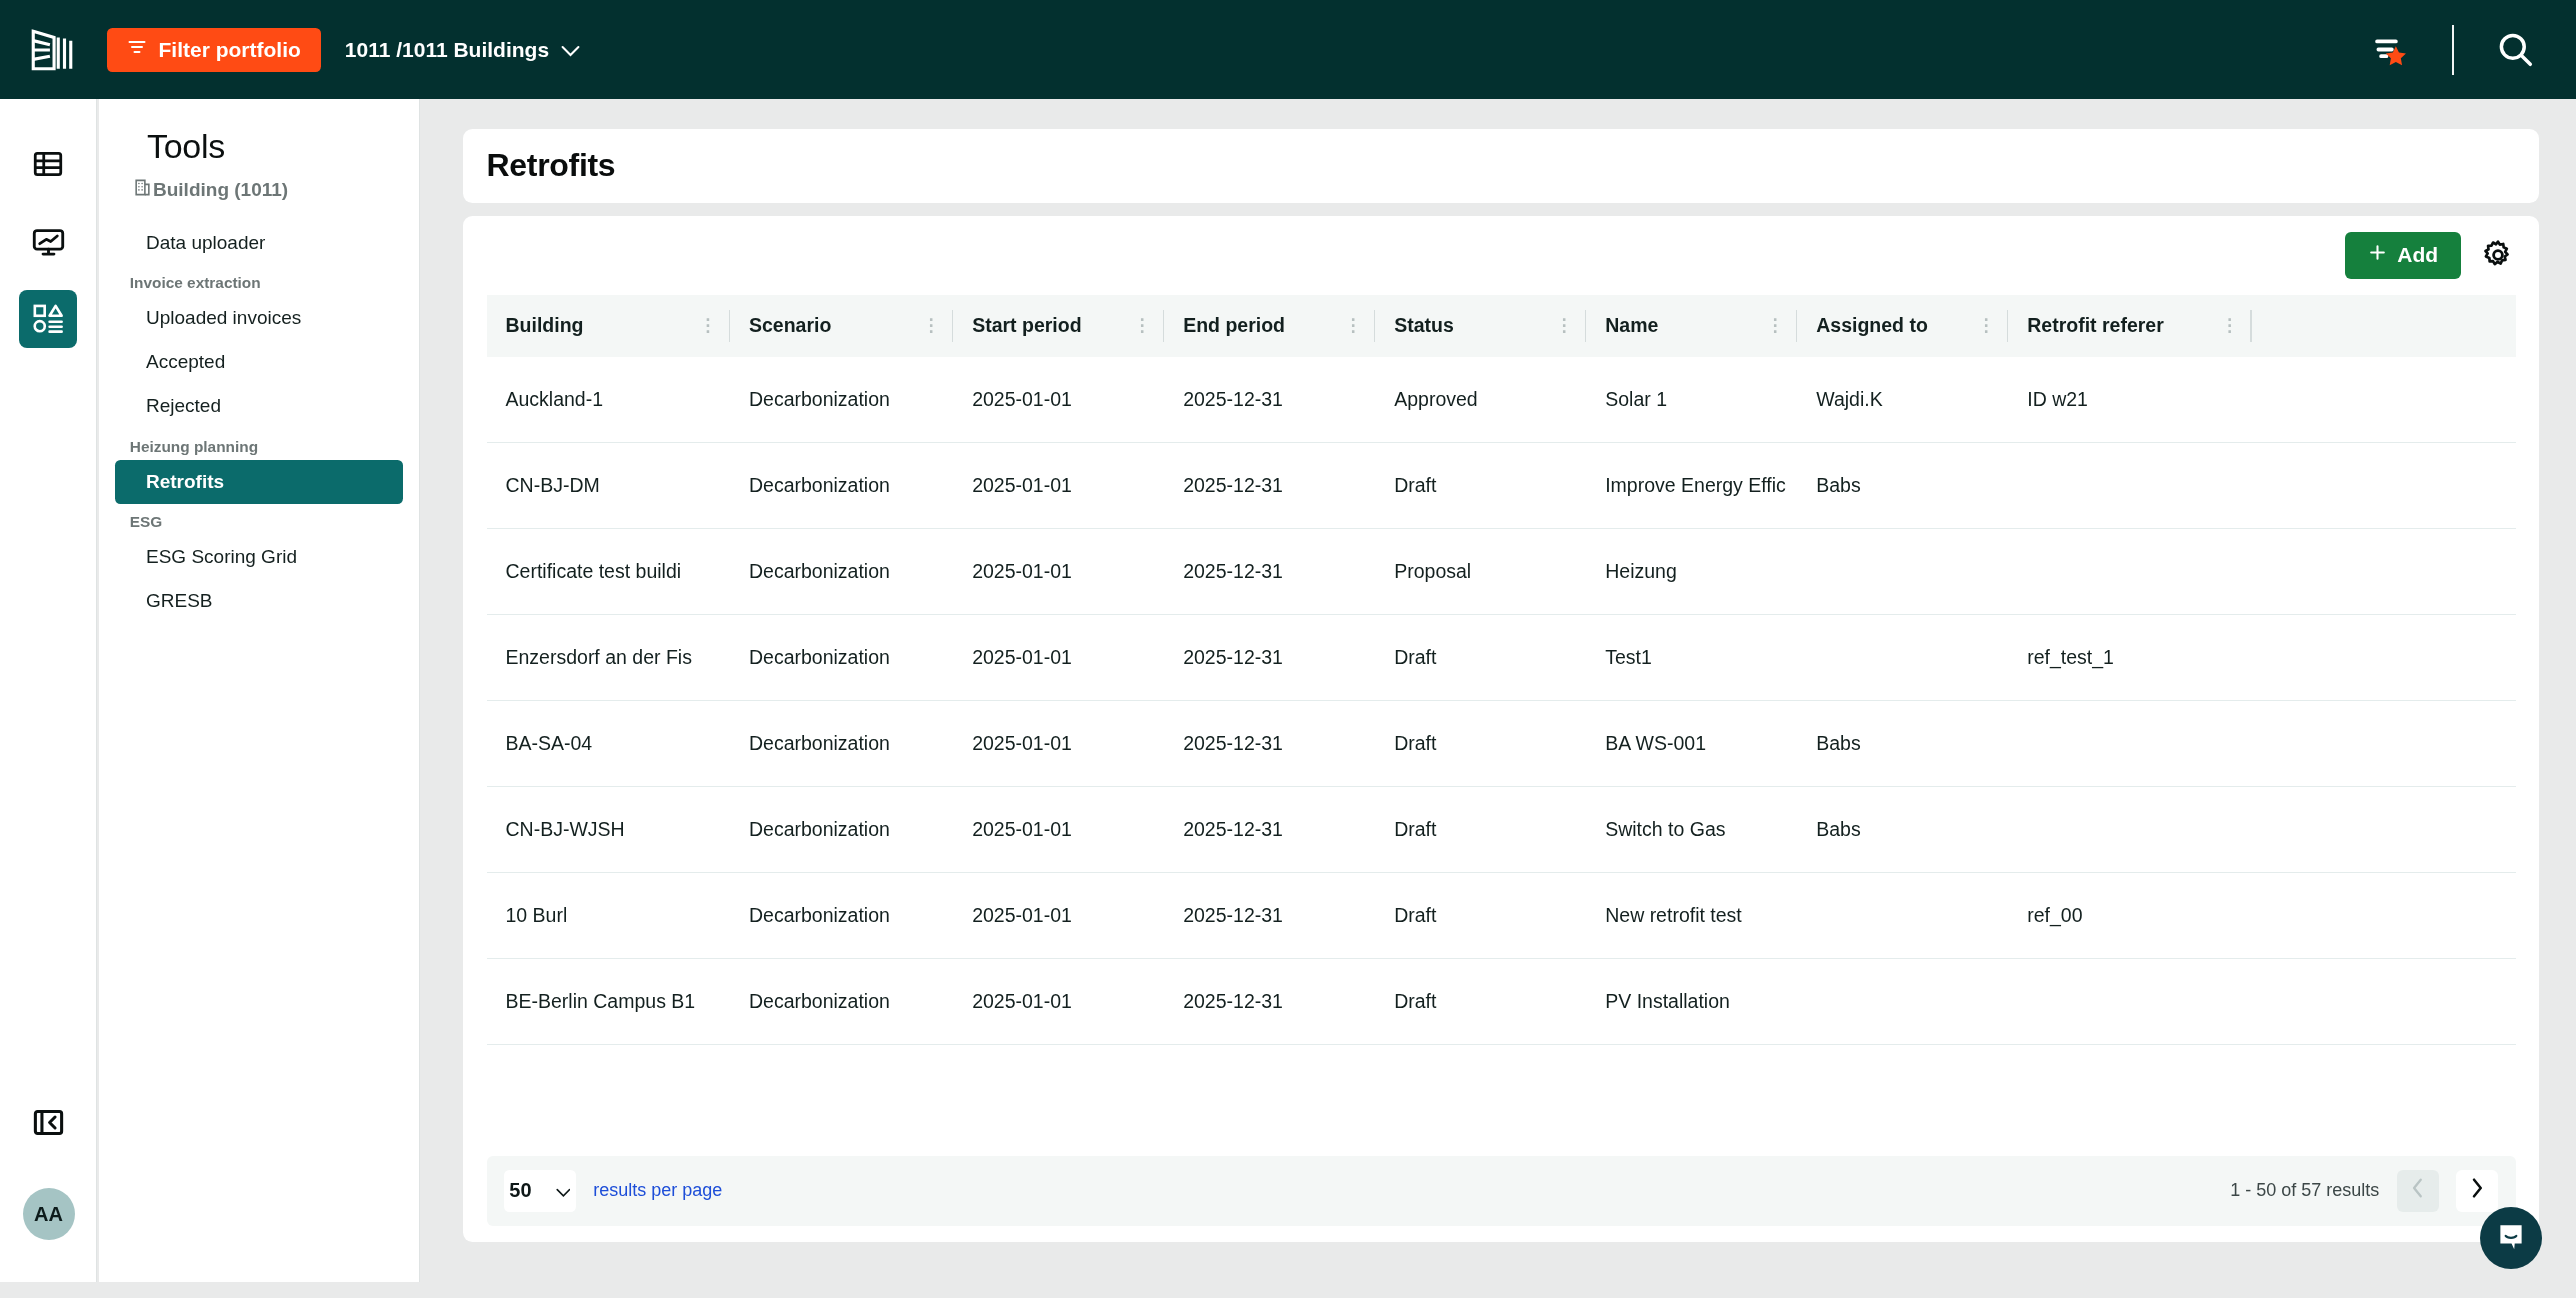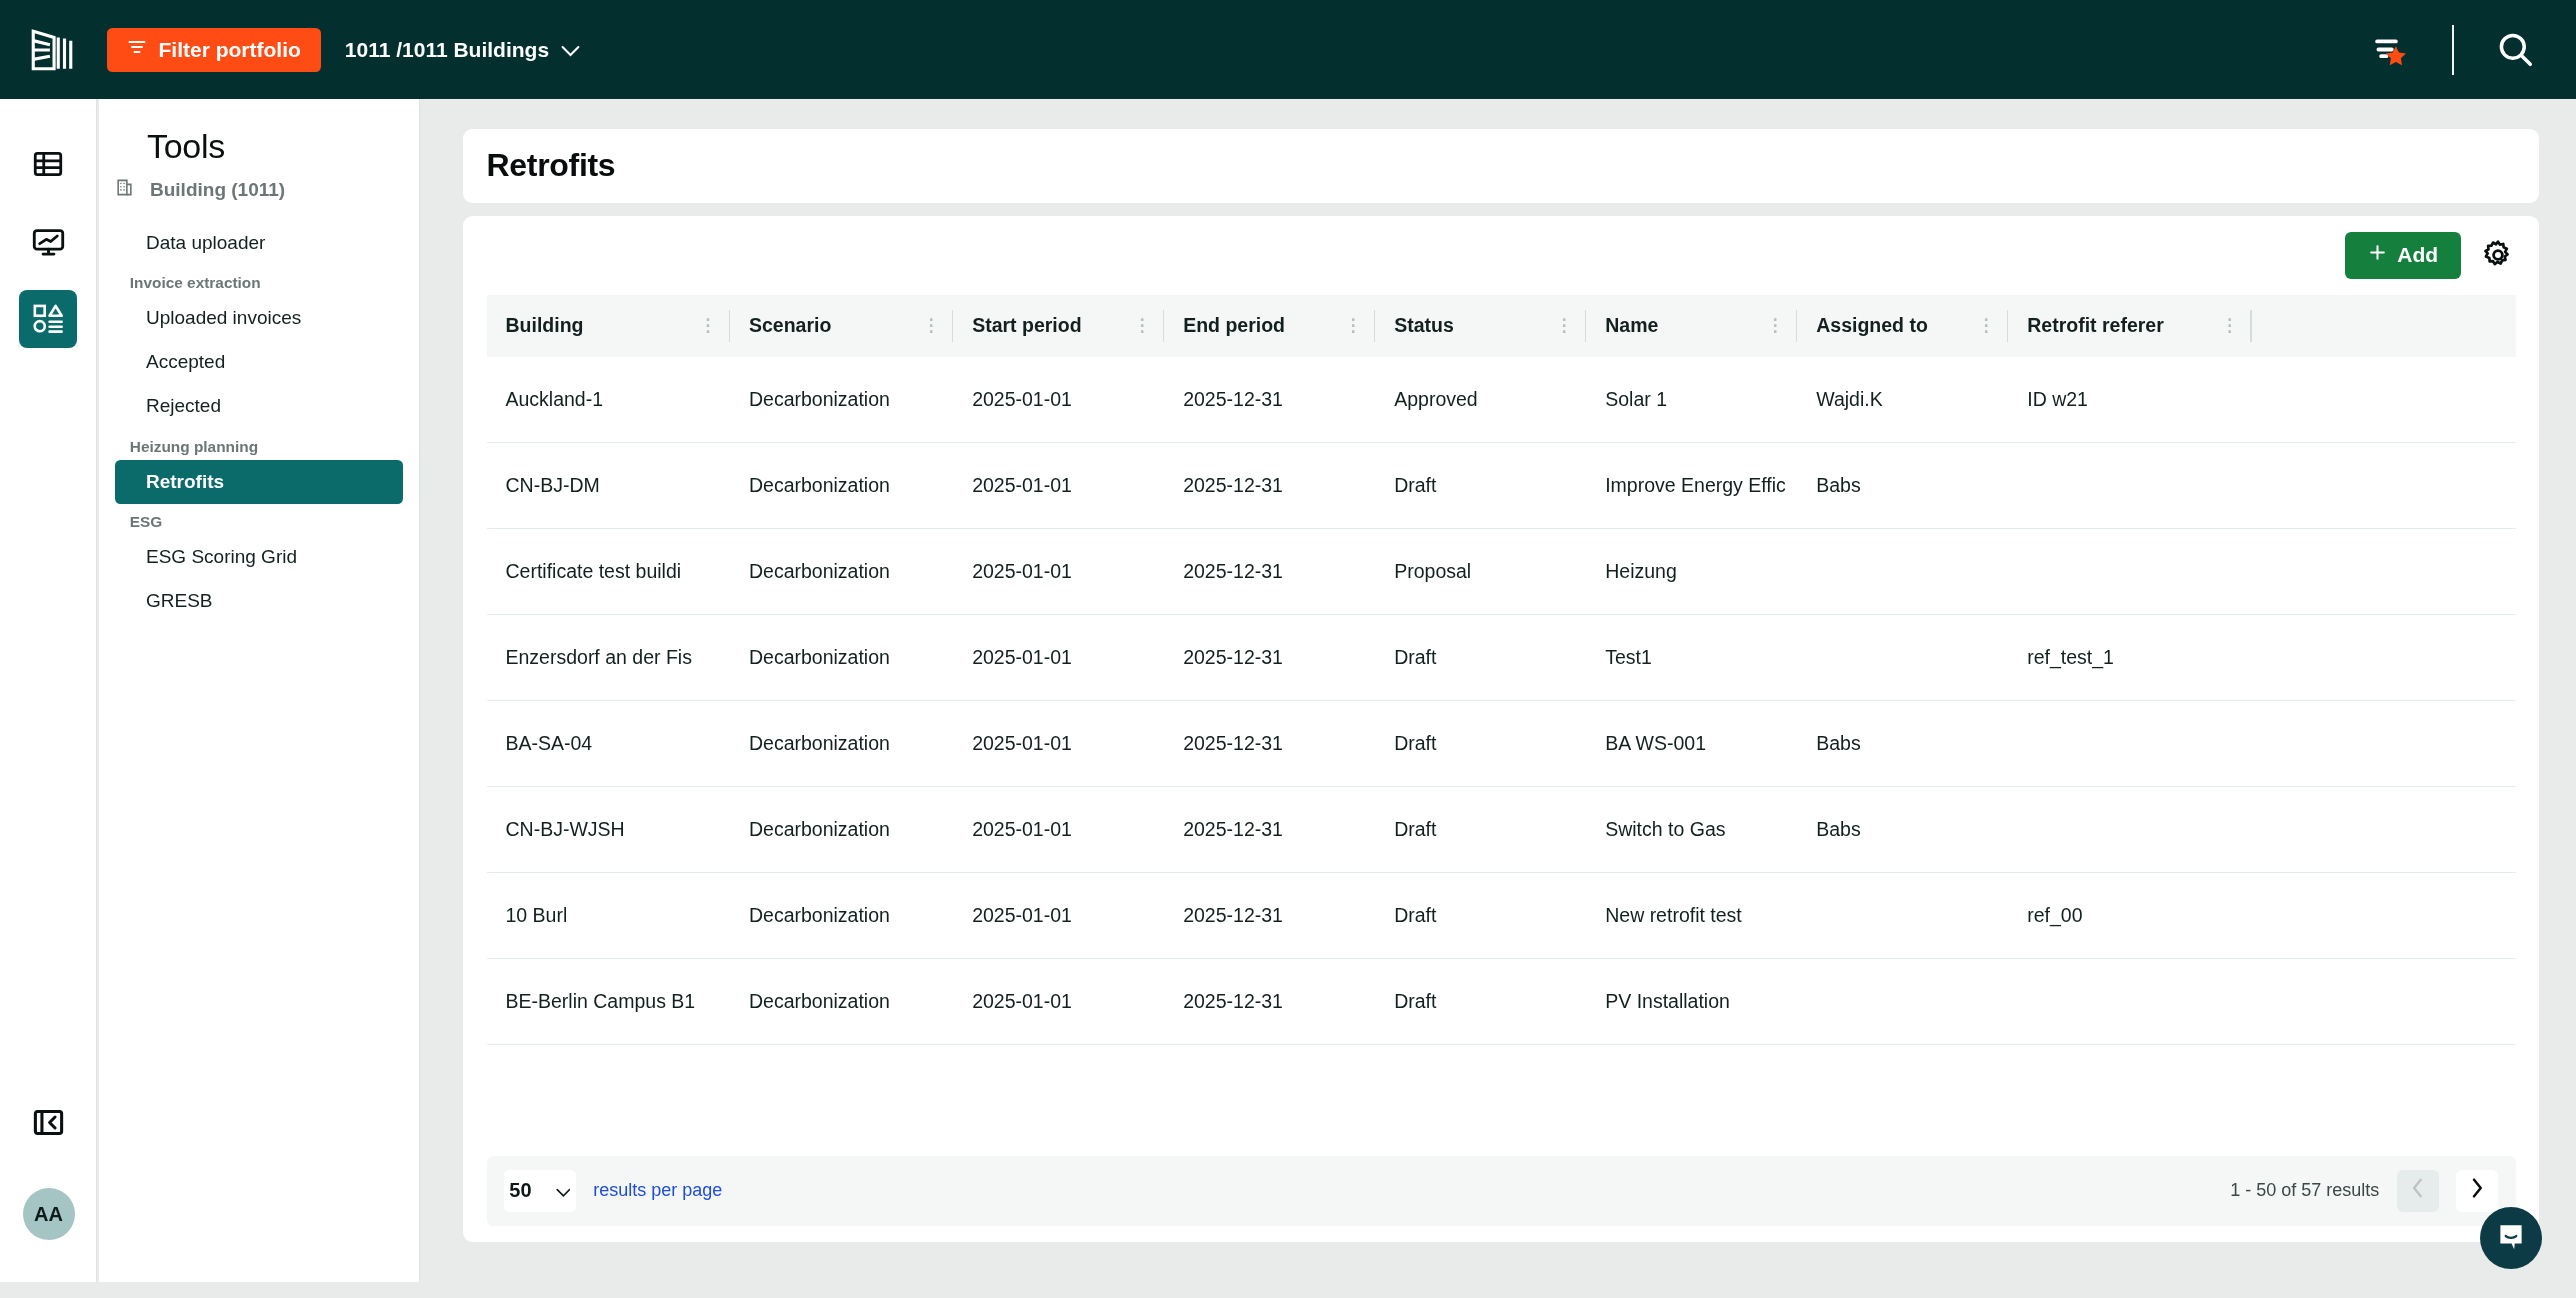--- a/index.html
+++ b/index.html
@@ -51,21 +51,21 @@
     font-size: 20px; font-weight: bold; color: #0d1b1b; cursor: pointer;
   }
 
   
   .tools {
     position: absolute; left: 99px; top: 99px; width: 321px; height: 1183px;
     background: #ffffff; border-right: 1.3px solid #dfe3e3; padding: 28px 0 0 0;
   }
   .tools-title { font-size: 34px; font-weight: normal; color: #0b0f0f; padding-left: 48px; letter-spacing: -0.3px; }
   .tools-sub {
-    display: flex; align-items: center; gap: 16px; padding-left: 16px; margin-top: 12px;
+    display: flex; align-items: center; gap: 1px; padding-left: 34px; margin-top: 12px;
     font-size: 19px; font-weight: bold; color: #6d7676;
   }
   .nav-list { margin-top: 19px; padding: 0 16px; }
   .nav-group { font-size: 15.4px; font-weight: bold; color: #6d7676; padding: 9.4px 0 4px 14.8px; }
   .nav-item {
     height: 44px; border-radius: 5.4px; display: flex; align-items: center;
     padding-left: 31px; font-size: 19px; color: #14201f; cursor: pointer;
   }
   .nav-item.active { background: #0b6b6b; color: #ffffff; font-weight: bold; }
 

